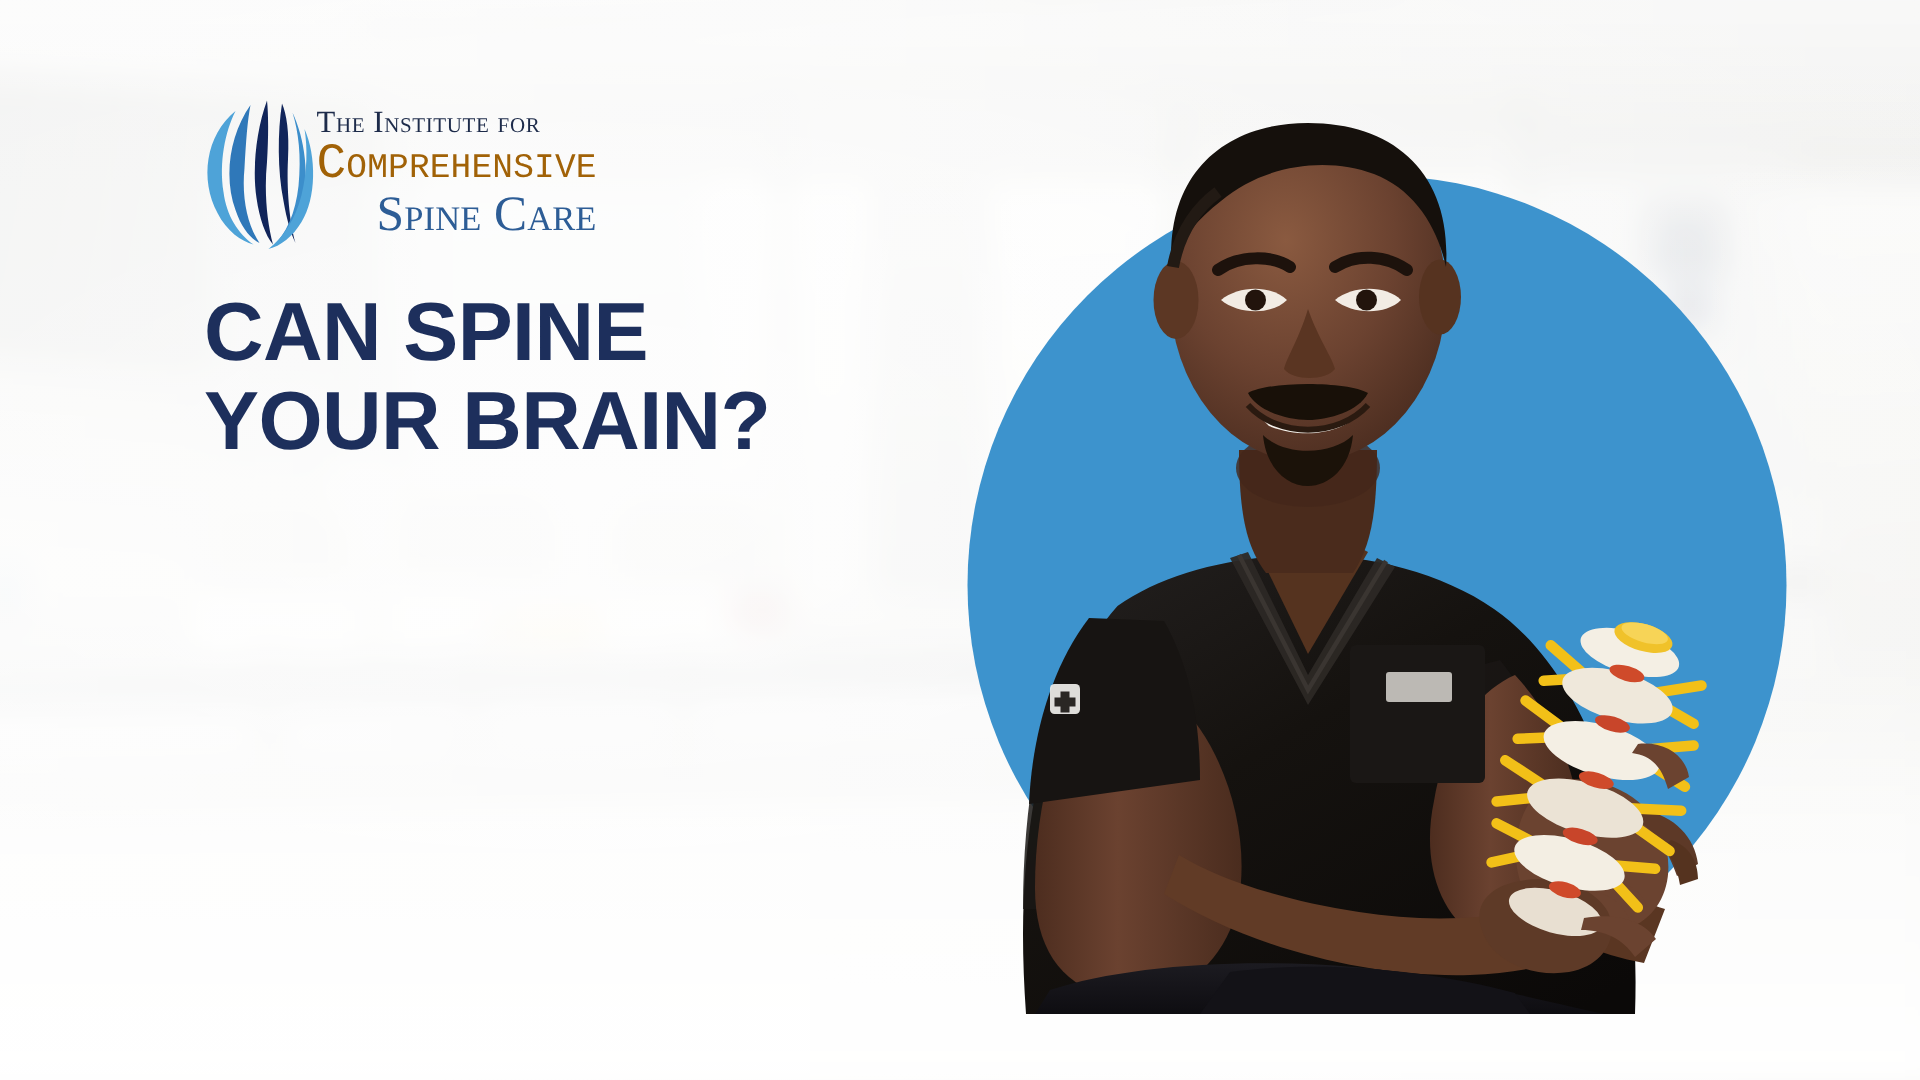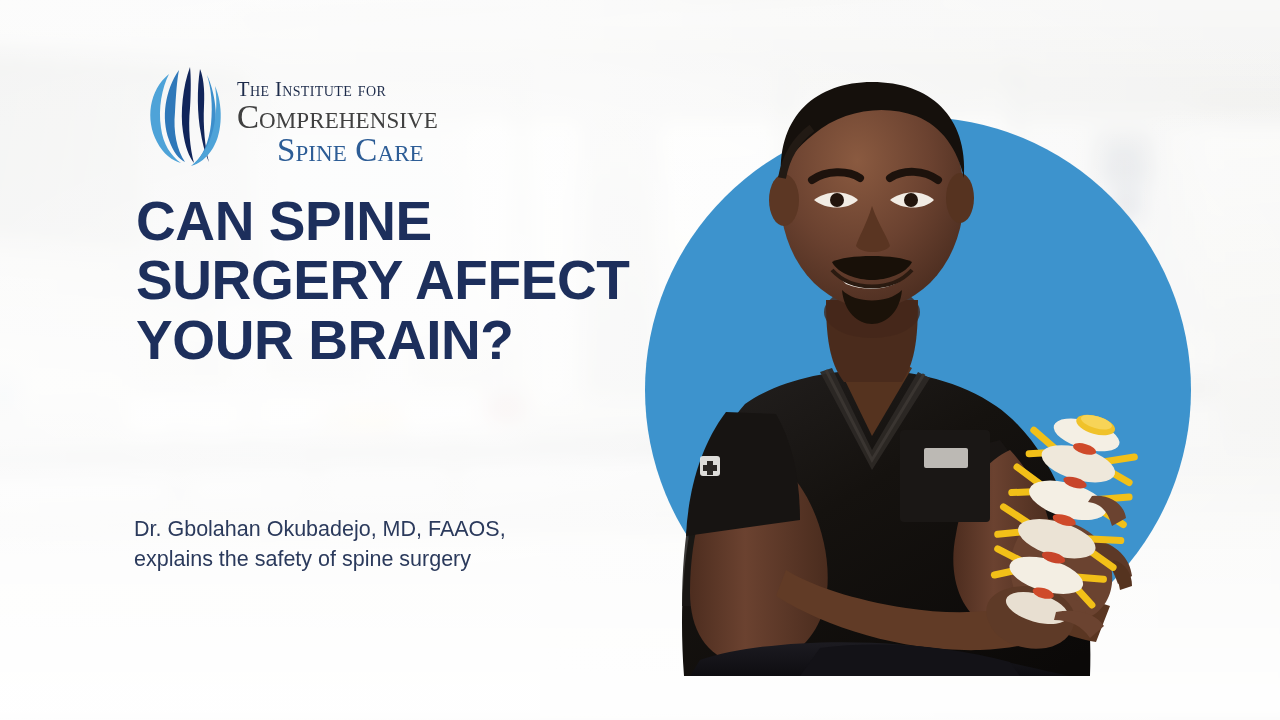--- a/index.html
+++ b/index.html
@@ -150,34 +150,34 @@
     left:645px; top:117px;
     width:546px; height:546px;
     border-radius:50%;
   }
 
   
   .doctor { position:absolute; left:0; top:0; width:1280px; height:720px; }
 
   
   .logo-block {
-    position:absolute; left:145px; top:64px;
-    display:flex; align-items:flex-end; gap:14px;
+    position:absolute; left:133px; top:64px;
+    display:flex; align-items:center; 
   }
   .logo-mark { width:78px; height:104px; display:block; flex:0 0 auto; }
   .logo-words { display:flex; flex-direction:column; line-height:1; }
   .logo-line1 {
     font-family:"Liberation Serif", serif;
     font-size:20.5px; letter-spacing:.4px; color:#1d2b4a;
     font-variant:small-caps; font-weight:400;
     margin-bottom:1px;
   }
   .logo-line2 {
-    font-family:Liberation Serif, serif;
-    font-size:33px; letter-spacing:.1px; color:#404040;
+    font-family:Liberation Mono, monospace;
+    font-size:33px; letter-spacing:.1px; color:#a16207;
     font-variant:small-caps; font-weight:400; line-height:1.02;
   }
   .logo-line3 {
     font-family:"Liberation Serif", serif;
     font-size:33px; letter-spacing:.1px; color:#2d5d96;
     font-variant:small-caps; font-weight:400; line-height:1.02;margin-left:40px;
   }
 
   .headline {
     position:absolute; left:136px; top:192px;
@@ -455,23 +455,18 @@
     </svg>
     <div class="logo-words">
       <div class="logo-line1">The Institute for</div>
       <div class="logo-line2">Comprehensive</div>
       <div class="logo-line3">Spine Care</div>
     </div>
   </div>
 
   <div class="headline" style="color: rgb(29, 47, 92);">
     <div>Can Spine</div>
-    <div>Surgery Affect</div>
     <div>Your Brain?</div>
   </div>
 
-  <div class="subtitle" style="color: rgb(43, 58, 92);">
-    <div>Dr. Gbolahan Okubadejo, MD, FAAOS,</div>
-    <div>explains the safety of spine surgery</div>
-  </div>
 
 
 </div>
 
 </body></html>

